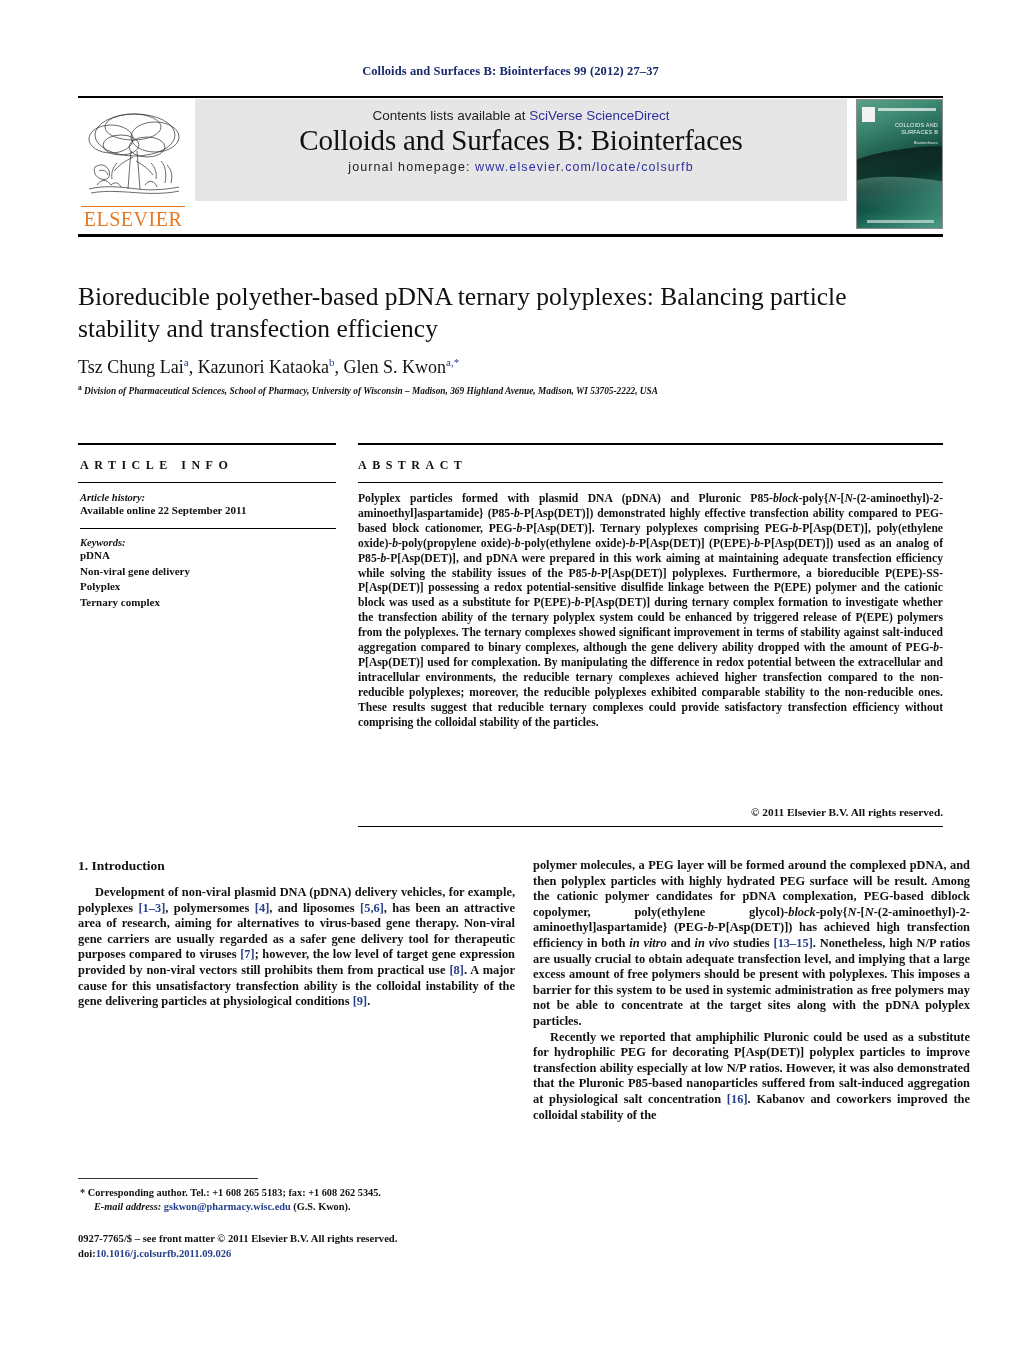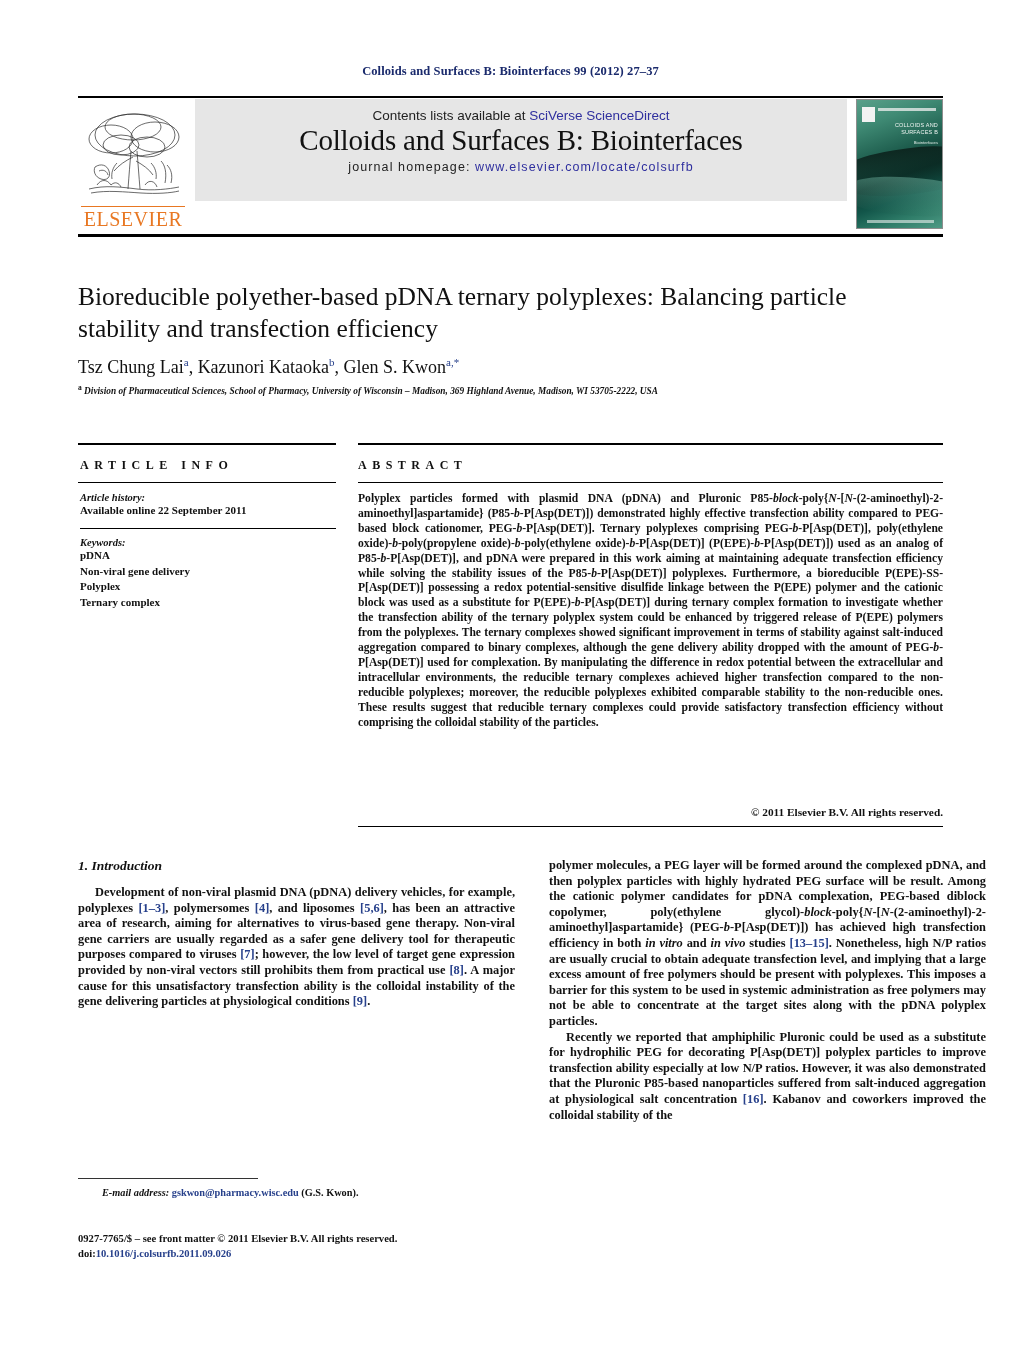--- a/index.html
+++ b/index.html
@@ -170,45 +170,45 @@
     position:absolute; left:358px; top:806px; width:585px;
     text-align:right; font-size:11.3px; font-weight:bold; color:#111;
   }
   .col-rule-bot {
     position:absolute; left:358px; top:826px; width:585px; height:1.2px; background:#000;
   }
 
   
   .sec-head {
     position:absolute; left:78px; top:858px;
-    font-size:13.5px; font-weight:bold; color:#111;font-style:italic;
+    font-size:13.5px; font-weight:bold; color:#111;
   }
   .bodycol {
     position:absolute;
     font-size:12.4px; line-height:15.6px;
     text-align:justify; color:#111;
     font-family:"Liberation Serif", serif;
     font-weight:bold;
   }
   #col-left  { left:78px;  top:885px; width:437px; }
-  #col-right { left:533px; top:858px; width:437px;margin-left:16px; }
+  #col-right { left:533px; top:858px; width:437px; }
   .bodycol p { margin:0; text-indent:17px; }
   .bodycol p.noind { text-indent:0; }
   .ref { color:#27408b; }
   .bodycol i { font-style:italic; }
 
   
   .foot-rule {
     position:absolute; left:78px; top:1178px; width:180px; height:1px; background:#333;
   }
   .footnote {
     position:absolute; left:80px; top:1186px; width:437px;
     font-size:10.3px; line-height:14px; font-weight:bold; color:#111;
   }
-  .footnote .em { font-style:italic;margin-left:8px; }
+  .footnote .em { font-style:italic; }
   .footnote .mail { color:#27408b;margin-top:16px; }
   .issn {
     position:absolute; left:78px; top:1232px; width:460px;
     font-size:10.6px; line-height:14.5px; font-weight:bold; color:#111;
   }
   .issn .doi { color:#27408b; }
 </style>
 </head>
 <body>
 
@@ -312,20 +312,21 @@
     <p>Development of non-viral plasmid DNA (pDNA) delivery vehicles, for example, polyplexes <span class="ref">[1–3]</span>, polymersomes <span class="ref">[4]</span>, and liposomes <span class="ref">[5,6]</span>, has been an attractive area of research, aiming for alternatives to virus-based gene therapy. Non-viral gene carriers are usually regarded as a safer gene delivery tool for therapeutic purposes compared to viruses <span class="ref">[7]</span>; however, the low level of target gene expression provided by non-viral vectors still prohibits them from practical use <span class="ref">[8]</span>. A major cause for this unsatisfactory transfection ability is the colloidal instability of the gene delivering particles at physiological conditions <span class="ref">[9]</span>.</p>
   </div>
 
   <div class="bodycol" id="col-right">
     <p class="noind">polymer molecules, a PEG layer will be formed around the complexed pDNA, and then polyplex particles with highly hydrated PEG surface will be result. Among the cationic polymer candidates for pDNA complexation, PEG-based diblock copolymer, poly(ethylene glycol)-<i>block</i>-poly{<i>N</i>-[<i>N</i>-(2-aminoethyl)-2-aminoethyl]aspartamide} (PEG-<i>b</i>-P[Asp(DET)]) has achieved high transfection efficiency in both <i>in vitro</i> and <i>in vivo</i> studies <span class="ref">[13–15]</span>. Nonetheless, high N/P ratios are usually crucial to obtain adequate transfection level, and implying that a large excess amount of free polymers should be present with polyplexes. This imposes a barrier for this system to be used in systemic administration as free polymers may not be able to concentrate at the target sites along with the pDNA polyplex particles.</p>
     <p>Recently we reported that amphiphilic Pluronic could be used as a substitute for hydrophilic PEG for decorating P[Asp(DET)] polyplex particles to improve transfection ability especially at low N/P ratios. However, it was also demonstrated that the Pluronic P85-based nanoparticles suffered from salt-induced aggregation at physiological salt concentration <span class="ref">[16]</span>. Kabanov and coworkers improved the colloidal stability of the</p>
   </div>
 
   <div class="foot-rule"></div>
   <div class="footnote">
+    <div>* Corresponding author. Tel.: +1 608 265 5183; fax: +1 608 262 5345.</div>
     <div style="padding-left:14px;">
       <span class="em">E-mail address:</span>
       <span class="mail">gskwon@pharmacy.wisc.edu</span>
       <span>(G.S. Kwon).</span>
     </div>
   </div>
 
   <div class="issn">
     <div>0927-7765/$ – see front matter © 2011 Elsevier B.V. All rights reserved.</div>
     <div>

